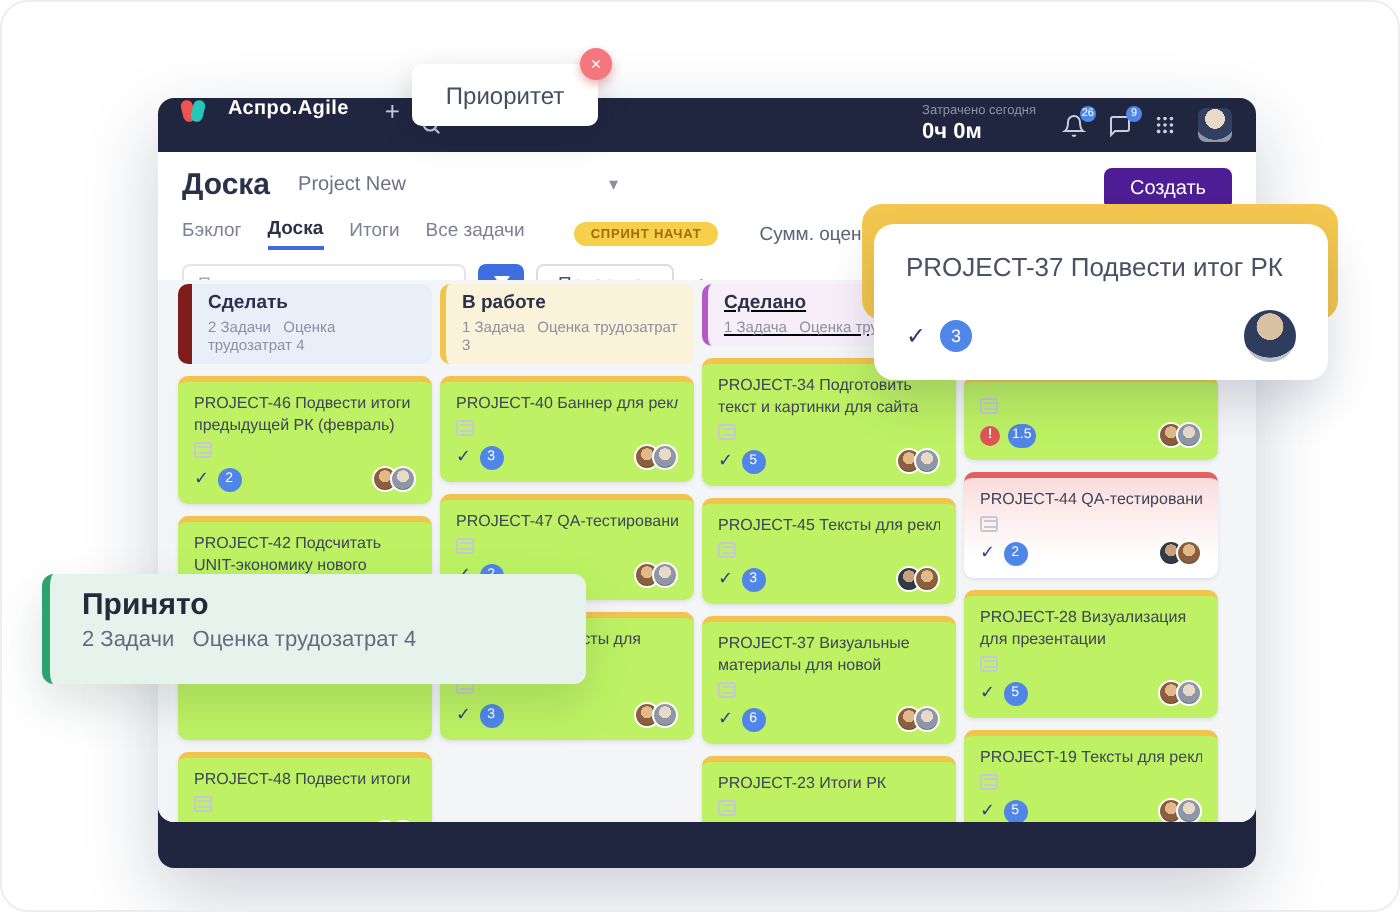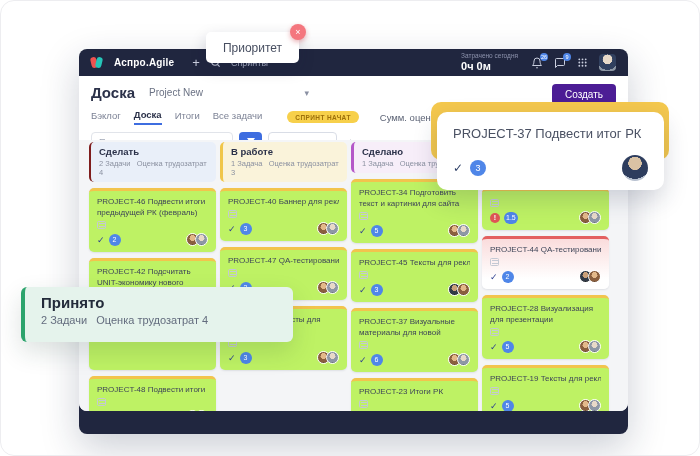--- a/index.html
+++ b/index.html
@@ -3,21 +3,21 @@
 <meta charset="utf-8">
 <style>
   * { margin:0; padding:0; box-sizing:border-box; }
   html,body { width:700px; height:456px; background:#fff; font-family:"Liberation Sans","DejaVu Sans",sans-serif; }
   .page { position:relative; width:700px; height:456px; background:#fff; border:1px solid #ededf0; border-radius:14px; overflow:hidden; }
 
   
   .window { position:absolute; left:78px; top:48px; width:549px; height:385px; background:#20263f; border-radius:8px; box-shadow:0 14px 38px rgba(25,35,70,.22); z-index:1; }
 
   
-  .topbar { position:absolute; top:0; left:0; right:0; height:27px; display:flex; align-items:center; padding:0 12px; gap:10px; }
+  .topbar { position:absolute; top:0; left:0; right:0; height:27px; display:flex; padding:0 12px; gap:10px; }
   .logo { position:relative; width:13px; height:13px; flex:none; }
   .logo::before { content:""; position:absolute; left:0; top:1px; width:6px; height:11px; background:#ef5350; border-radius:3px; transform:rotate(-14deg); }
   .logo::after { content:""; position:absolute; left:5px; top:1px; width:6px; height:11px; background:#26c6b9; border-radius:3px; transform:rotate(14deg); }
   .appname { color:#fff; font-size:10px; font-weight:bold; letter-spacing:.2px; }
   .tb-plus { color:#c9cede; font-size:13px; line-height:1; margin-left:8px; cursor:default; }
   .tb-ic { display:inline-flex; align-items:center; position:relative; }
   .nav-label { color:#aab0c5; font-size:9px; }
   .tb-right { margin-left:auto; display:flex; align-items:center; gap:11px; }
   .time { display:flex; flex-direction:column; line-height:1.25; text-align:left; margin-right:2px; }
   .time .t1 { font-size:6.5px; color:#8d93ad; }
@@ -48,23 +48,23 @@
   .filter-btn { width:23px; height:20px; background:#3e6de0; border:none; border-radius:4px; display:flex; align-items:center; justify-content:center; cursor:pointer; }
   .chip { height:20px; border:1px solid #d9dde6; border-radius:4px; background:#fff; font-size:9.5px; color:#4a5164; padding:0 10px; display:flex; align-items:center; cursor:pointer; }
   .add-filter { color:#8a90a2; font-size:13px; margin-left:4px; cursor:pointer; }
 
   
   .boardarea { position:absolute; top:64px; left:0; right:0; bottom:0; background:#f4f5f7; padding:2px 10px 0; display:flex; gap:4px; overflow:hidden; }
   .col { width:127px; flex:none; }
   .colhead { border-radius:5px; padding:4px 8px 5px; margin-bottom:6px; }
   .colhead .cname { font-size:9.5px; font-weight:bold; color:#2b3149; }
   .colhead .cmeta { font-size:7.5px; color:#8a90a0; margin-top:2px; }
-  .col-blue .colhead { background:#e9eff9; border-left:2px solid #7f1d1d; }
+  .col-blue .colhead { background:#e9eff9; border-left:7px solid #7f1d1d; }
   .col-yellow .colhead { background:#faf3da; border-left:3px solid #f0c64a; }
-  .col-purple .colhead { background:#f7eef9; border-left:3px solid #b558c8; }
+  .col-purple .colhead { background:#f7eef9; border-left:3px solid #b558c8;text-decoration:underline; }
   .col-green .colhead { background:#e5f3ec; border-left:3px solid #2ca36c; }
 
   .card { background:#bef264; border-top:3px solid #f2c44d; border-radius:5px; box-shadow:0 1px 2px rgba(40,50,80,.1); padding:5px 8px 6px; margin-bottom:6px; cursor:pointer; }
   .card.alert { border-top-color:#e36060; background:linear-gradient(180deg,#fadcdc 0%,#fff 80%); }
   .card.ghost { height:42px; }
   .card-title { font-size:8px; line-height:11px; color:#3e4558; max-height:22px; overflow:hidden; }
   .card.one .card-title { max-height:11px; white-space:nowrap; }
   .card.indent .card-title { text-indent:70px; white-space:nowrap; overflow:visible; }
   .desc-icon { display:block; width:9px; height:8px; border:1px solid #c4c9d4; border-radius:1.5px; margin:3px 0 4px; background:repeating-linear-gradient(#c4c9d4 0 1px, transparent 1px 3px); background-size:6px 8px; background-position:1px 1px; background-repeat:no-repeat; }
   .card-foot { display:flex; align-items:center; }

